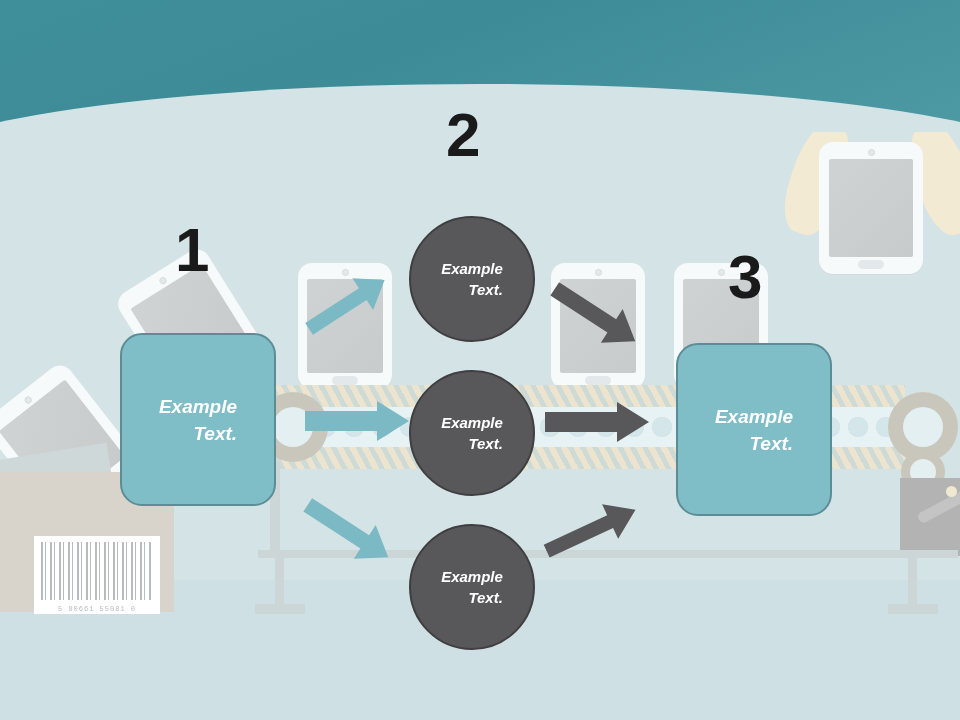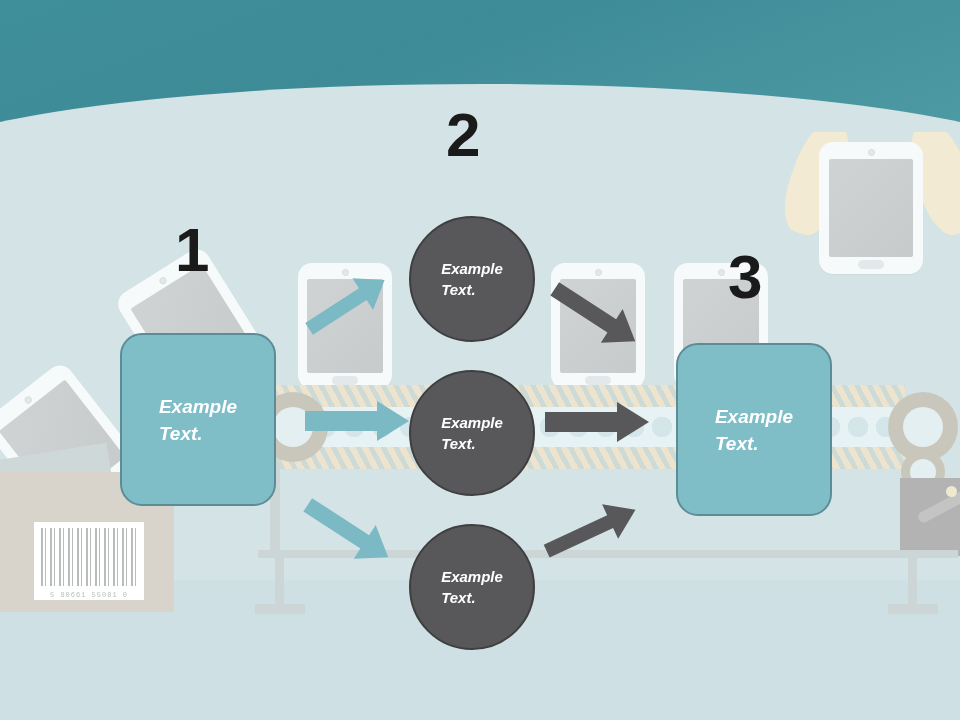--- a/index.html
+++ b/index.html
@@ -212,21 +212,21 @@
     align-items: center;
     justify-content: center;
   }
   .rounded-box .label,
   .circle .label {
     color: #ffffff;
     font-weight: bold;
     font-style: italic;
     font-size: 19px;
     line-height: 27px;
-    text-align: left;
+    text-align: right;
     white-space: pre-line;
   }
 
   .circle {
     position: absolute;
     border-radius: 50%;
     background: #58585a;
     border: 2px solid #3f3f41;
     box-sizing: border-box;
     display: flex;
@@ -314,21 +314,21 @@
 
     <div class="rail" style="left:258px; top:550px; width:700px; height:8px;"></div>
     <div class="rail" style="left:275px; top:550px; width:9px; height:62px;"></div>
     <div class="rail" style="left:255px; top:604px; width:50px; height:10px;"></div>
     <div class="rail" style="left:908px; top:550px; width:9px; height:62px;"></div>
     <div class="rail" style="left:888px; top:604px; width:50px; height:10px;"></div>
     <div class="rail" style="left:270px; top:462px; width:10px; height:90px;"></div>
 
     <div class="parcel-flap" style="left:-10px; top:452px; width:120px; height:36px; transform:rotate(-9deg);"></div>
     <div class="parcel" style="left:-12px; top:472px; width:186px; height:140px;"></div>
-    <div class="barcode" style="left:34px; top:522px; width:110px; height:78px;">
+    <div class="barcode" style="left:34px; top:536px; width:126px; height:78px;">
       <div class="bars"></div>
       <div class="digits">5   80661    55081   0</div>
     </div>
 
   </div>
 
   <div class="header-band">
     <div class="header-curve"></div>
   </div>
 

